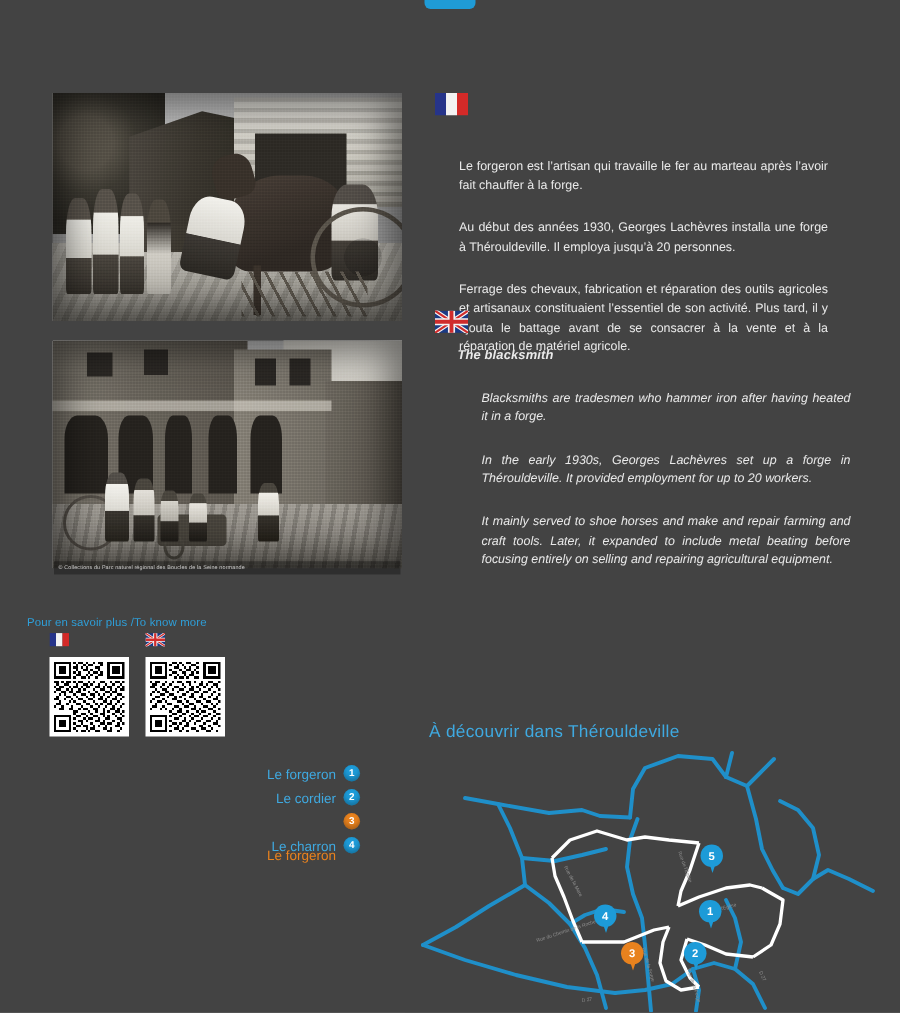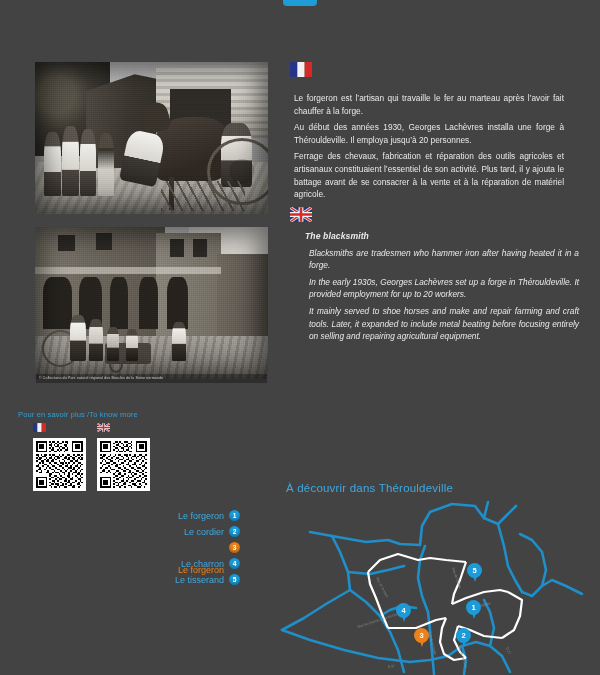--- a/index.html
+++ b/index.html
@@ -159,21 +159,21 @@
     color: #e9e9e9; font-size: 8.3px; line-height: 12.6px;
     text-align: justify;
   }
   .txt-en {
     position: absolute; left: 305px; top: 230px; width: 278px;
     color: #e9e9e9; font-size: 8.3px; line-height: 12.6px;
     font-style: italic; text-align: justify;
   }
   .txt-en h3 { font-size: 8.6px; font-weight: bold; font-style: italic;
     margin-bottom: 1px; letter-spacing:.1px; }
-  .txt-fr p, .txt-en p { margin: 4px; }
+  .txt-fr p, .txt-en p { margin: 16px; }
 
   
   .qr-head {
     position: absolute; left: 18px; top: 410px;
     color: #2e9fd9; font-size: 7.6px; letter-spacing: .1px; white-space: nowrap;
   }
   .qr-group { position: absolute; top: 420px; }
   .qr-group.g1 { left: 33px; }
   .qr-group.g2 { left: 97px; }
   .qr-flag { width: 13px; height: 9px; margin-bottom: 2px; }
@@ -751,24 +751,20 @@
       <span class="badge">2</span>
     </div>
     <div class="trade-row active">
       <span class="trade-label">Le forgeron</span>
       <span class="badge">3</span>
     </div>
     <div class="trade-row">
       <span class="trade-label">Le charron</span>
       <span class="badge">4</span>
     </div>
-    <div class="trade-row">
-      <span class="trade-label">Le tisserand</span>
-      <span class="badge">5</span>
-    </div>
   </div>
 
   <div class="map-title">À découvrir dans Thérouldeville</div>
 
   <div class="map">
     <svg width="330" height="175" viewBox="0 0 330 175">
       <rect width="330" height="175" fill="#434343"></rect>
 
       <g fill="none" stroke="#1f8fc9" stroke-width="2.6" stroke-linecap="round" stroke-linejoin="round">
         <path d="M40,32 L62,36 L96,42 L118,40 L130,44 L150,45"></path>

